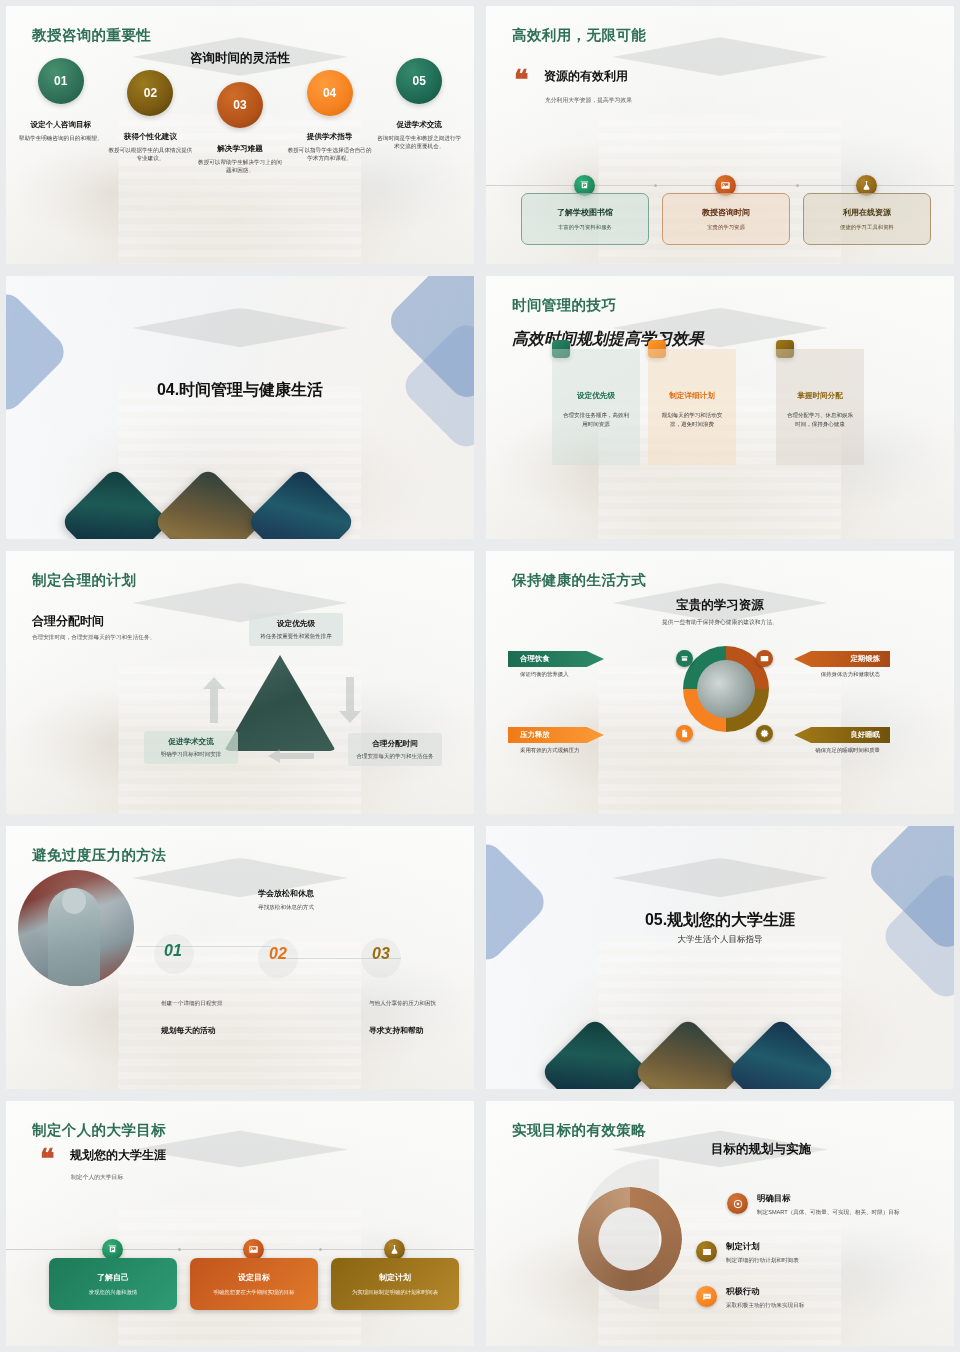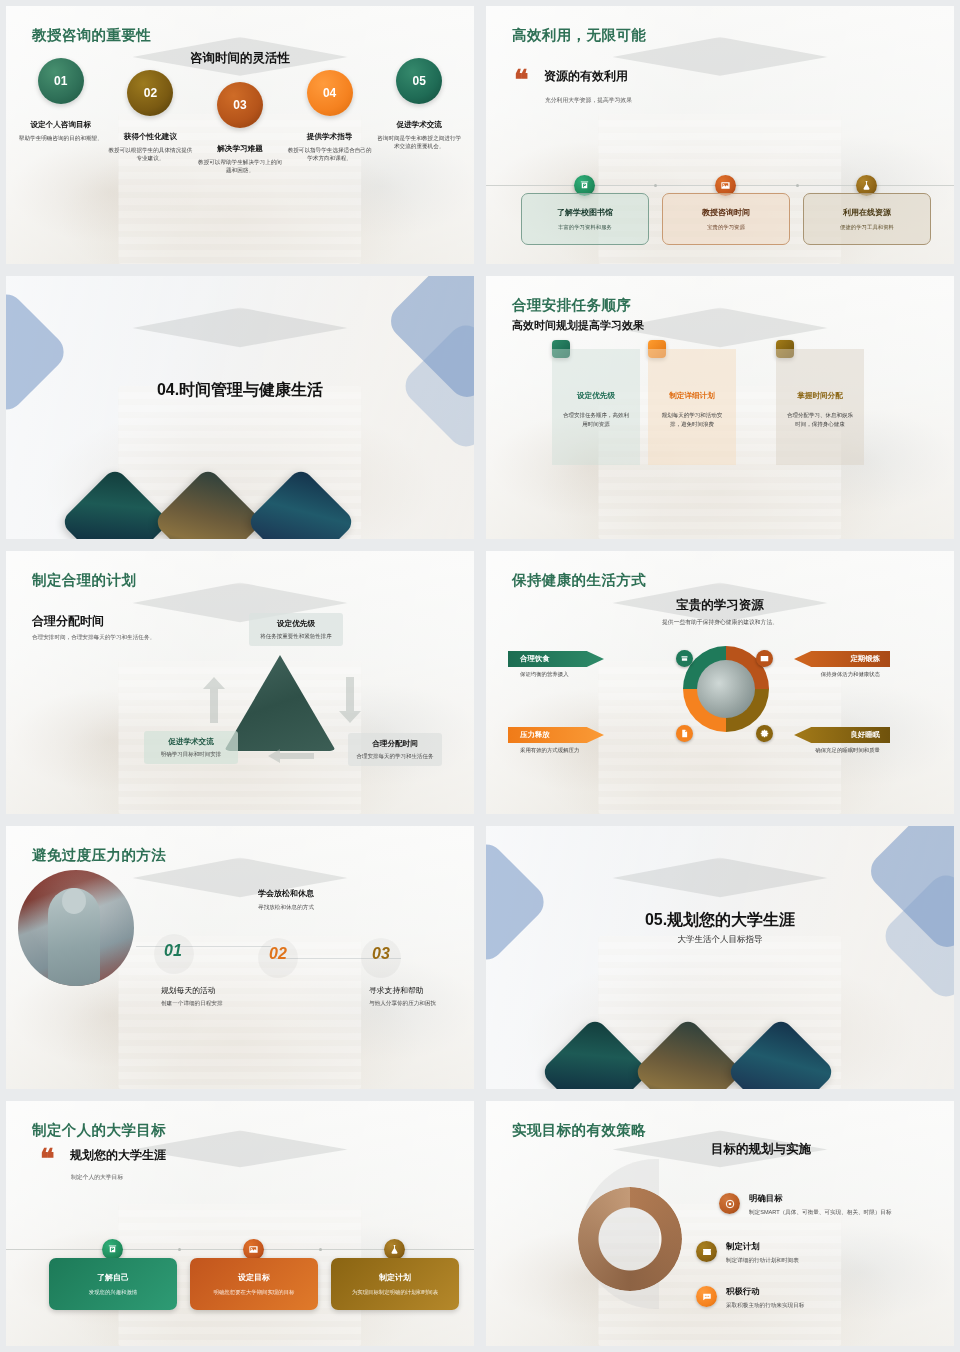--- a/index.html
+++ b/index.html
@@ -56,22 +56,22 @@
     border-radius: 3px;
   }
 
   
   .s-title {
     position: absolute; left: 26px; top: 20px;
     font-size: 14.5px; font-weight: bold; color: #2e7055;
     letter-spacing: .4px;
   }
   .s-sub {
-    position:absolute; left:26px; top:42px;
-    font-size: 11px; font-weight: bold; color:#1a1a1a;
+    position:absolute; left:26px; top:53px;
+    font-size: 16px; font-weight: bold; color:#1a1a1a;font-style:italic;
   }
   .ctr-h {
     position:absolute; left:0; right:0; text-align:center;
     font-size: 12.5px; font-weight:bold; color:#121212;
   }
 
   
   .circrow { position:absolute; left:10px; right:10px; top:52px; display:flex; }
   .circcol { flex:1; display:flex; flex-direction:column; align-items:center; }
   .circ {
@@ -196,21 +196,21 @@
     position:absolute; left:30px; top:18px; width:52px; height:98px;
     background:linear-gradient(170deg,#b9c7c8,#8fa3a6 60%,#7d9094);
     border-radius:26px 26px 8px 8px;
   }
   .photo-circ .head {
     position:absolute; left:44px; top:18px; width:24px; height:26px; border-radius:50%;
     background:#c3cfd0;
   }
   .num7 { position:absolute; font-size:16px; font-weight:bold; font-style:italic; }
   .numbg { position:absolute; width:40px; height:40px; border-radius:50%; background:rgba(0,0,0,.035); }
-  .lbl7t { position:absolute; font-size:7.8px; font-weight:normal; color:#141414; }
+  .lbl7t { position:absolute; font-size:7.8px; font-weight:bold; color:#141414;margin-top:40px; }
   .lbl7d { position:absolute; font-size:5.6px; color:#4b4b4b; }
   .hline7 { position:absolute; height:1px; background:#d9dcdc; }
 
   
   .donut {
     position:absolute; width:104px; height:104px; border-radius:50%;
     background: conic-gradient(#b07a52 0turn, #8d6344 .5turn, #c39a77 1turn);
     -webkit-mask: radial-gradient(circle, transparent 31px, #000 32px);
             mask: radial-gradient(circle, transparent 31px, #000 32px);
   }
@@ -328,21 +328,21 @@
     <div class="dia d2"></div>
     <div class="dia d3"></div>
   </div>
   </div>
 
   <div class="cell">
   <div class="slide">
     <div class="bg"></div>
     <div class="booksilo"></div>
     <div class="cap"></div>
-    <div class="s-title">合理安排任务顺序</div>
+    <div class="s-title">时间管理的技巧</div>
     <div class="s-sub">高效时间规划提高学习效果</div>
 
     <div class="col4" style="left:66px;">
       <div class="sq" style="background:linear-gradient(135deg,#2d8a68,#15604a);"></div>
       <div class="panel" style="background:rgba(205,222,214,.42);">
         <div class="t" style="color:#1f6d55;">设定优先级</div>
         <div class="d">合理安排任务顺序，高效利用时间资源</div>
       </div>
     </div>
     <div class="col4" style="left:162px;">
@@ -551,21 +551,21 @@
   <div class="slide">
     <div class="bg"></div>
     <div class="booksilo"></div>
     <div class="cap"></div>
     <div class="s-title">实现目标的有效策略</div>
     <div style="position:absolute;left:150px;top:40px;width:250px;text-align:center;font-size:12.5px;font-weight:bold;color:#121212;">目标的规划与实施</div>
 
     <div class="arcbg" style="left:95px; top:58px;"></div>
     <div class="donut" style="left:92px; top:86px;"></div>
 
-    <div class="li10" style="left:216px; top:92px;padding-left:17px;">
+    <div class="li10" style="left:224px; top:92px;padding-left:17px;">
       <div class="ic" style="background:radial-gradient(circle at 34% 28%,#d1763b,#b85a22 65%,#8d3f12);">
         <svg viewBox="0 0 24 24">
               <circle cx="12" cy="12" r="9" fill="none" stroke="#fff" stroke-width="2.4"></circle>
               <circle cx="12" cy="12" r="3.2"></circle>
             </svg>
       </div>
       <div>
         <div class="t">明确目标</div>
         <div class="d">制定SMART（具体、可衡量、可实现、相关、时限）目标</div>
       </div>

